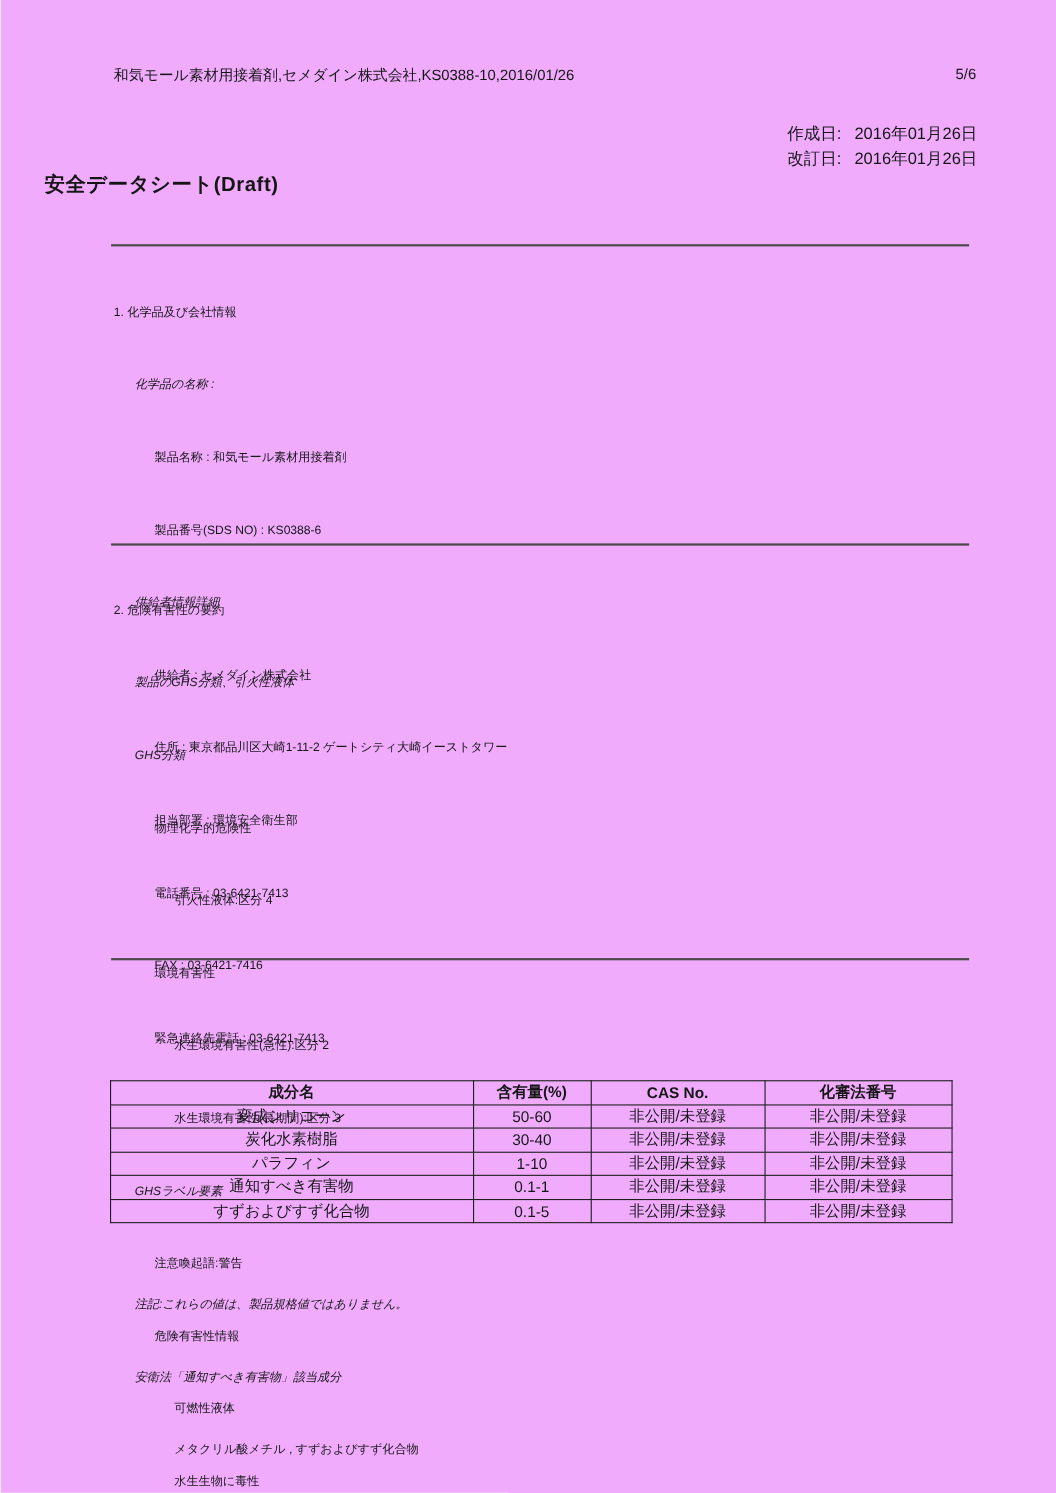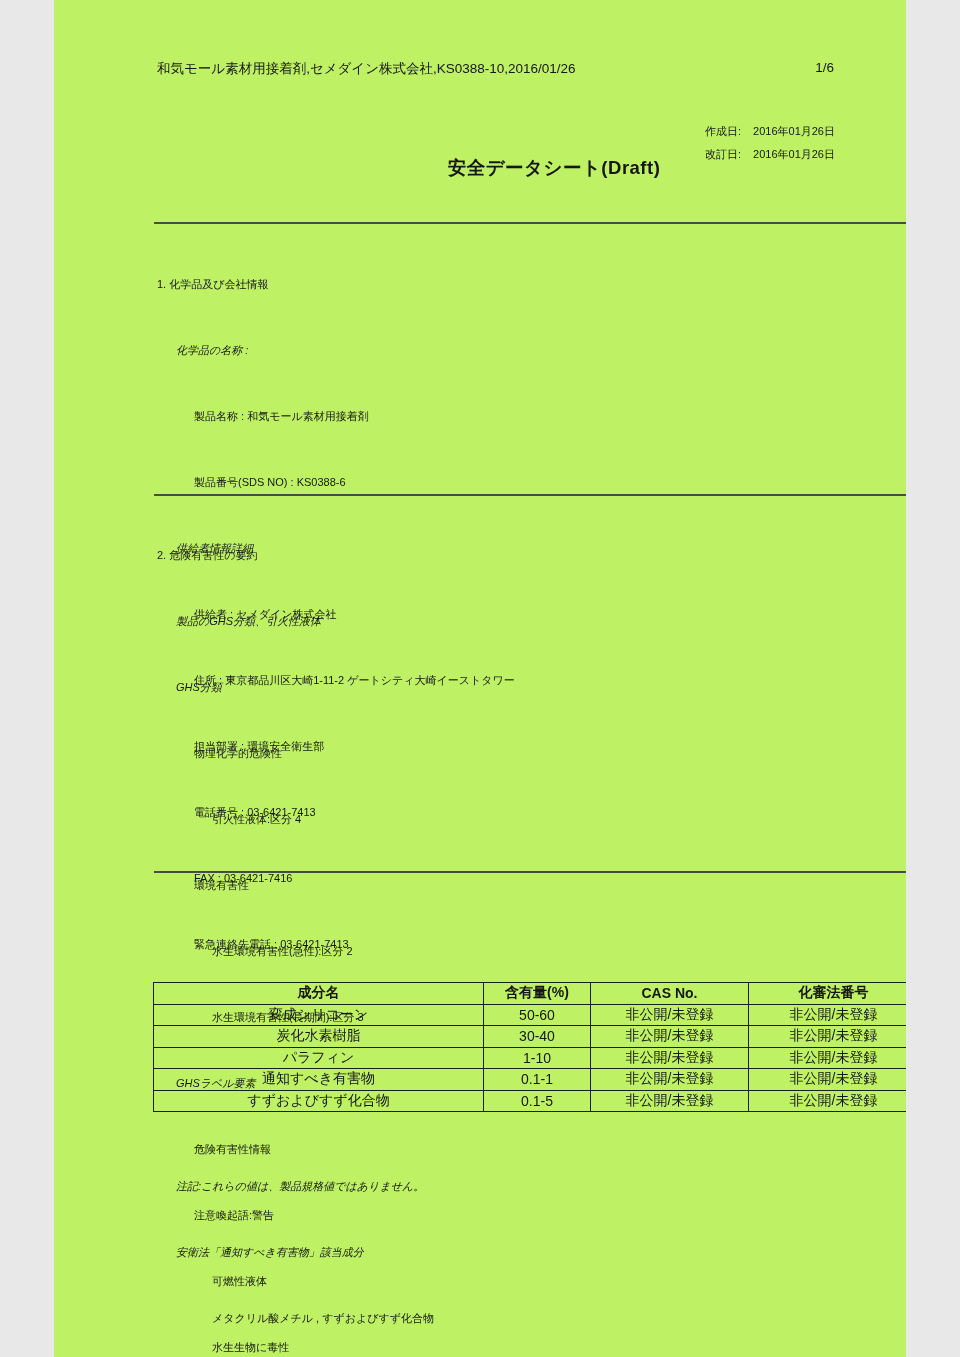--- a/index.html
+++ b/index.html
@@ -1,44 +1,43 @@
 <!DOCTYPE html>
 <html lang="ja"><head>
 <meta charset="utf-8">
 <style>
   html, body { margin: 0; padding: 0; background: #e8e8e8; }
   .page {
     position: relative;
-    width: 852px;
+    width: 959px;
     height: 1357px;
     margin: 0 auto;
-    background: #bef264;
+    background: #f0abfc;
     font-family: "Liberation Sans", "DejaVu Sans", sans-serif;
     color: #161616;
     overflow: hidden;
   }
   .hdr {
     position: absolute;
     top: 60px; left: 103px; right: 72px;
     display: flex;
     justify-content: space-between;
     font-size: 13.5px;
   }
   .meta {
     position: absolute;
-    top: 120px; right: 71px;
-    font-size: 11px;
+    top: 110px; right: 71px;
+    font-size: 15px;
     line-height: 23px;
   }
   .meta-row { display: flex; }
   .meta-row .lbl { margin-right: 12px; }
   .doc-title {
     position: absolute;
     top: 155px; left: 40px; width: 920px;
-    text-align: center;
     font-size: 18.5px;
     font-weight: 700;
     letter-spacing: 0.5px;
   }
   .sep {
     position: absolute;
     left: 100px;
     width: 780px;
     height: 2px;
     background: #4a4a4a;
@@ -80,21 +79,21 @@
   }
   table.comp th { font-weight: 700; }
 </style>
 </head>
 <body>
 
 <div class="page">
 
   <div class="hdr">
     <span>和気モール素材用接着剤,セメダイン株式会社,KS0388-10,2016/01/26</span>
-    <span>1/6</span>
+    <span>5/6</span>
   </div>
 
   <div class="meta">
     <div class="meta-row">
       <span class="lbl">作成日:</span>
       <span>2016年01月26日</span>
     </div>
     <div class="meta-row">
       <span class="lbl">改訂日:</span>
       <span>2016年01月26日</span>
@@ -122,22 +121,22 @@
   <div class="sec sec2">
     <div class="ln">2. 危険有害性の要約</div>
     <div class="ln i1">製品のGHS分類、引火性液体</div>
     <div class="ln i1">GHS分類</div>
     <div class="ln i2">物理化学的危険性</div>
     <div class="ln i3">引火性液体:区分 4</div>
     <div class="ln i2">環境有害性</div>
     <div class="ln i3">水生環境有害性(急性):区分 2</div>
     <div class="ln i3">水生環境有害性(長期間):区分 3</div>
     <div class="ln i1">GHSラベル要素</div>
+    <div class="ln i2">注意喚起語:警告</div>
     <div class="ln i2">危険有害性情報</div>
-    <div class="ln i2">注意喚起語:警告</div>
     <div class="ln i3">可燃性液体</div>
     <div class="ln i3">水生生物に毒性</div>
     
     
     
   </div>
 
   <div class="sep sep3"></div>
 
   <table class="comp">

